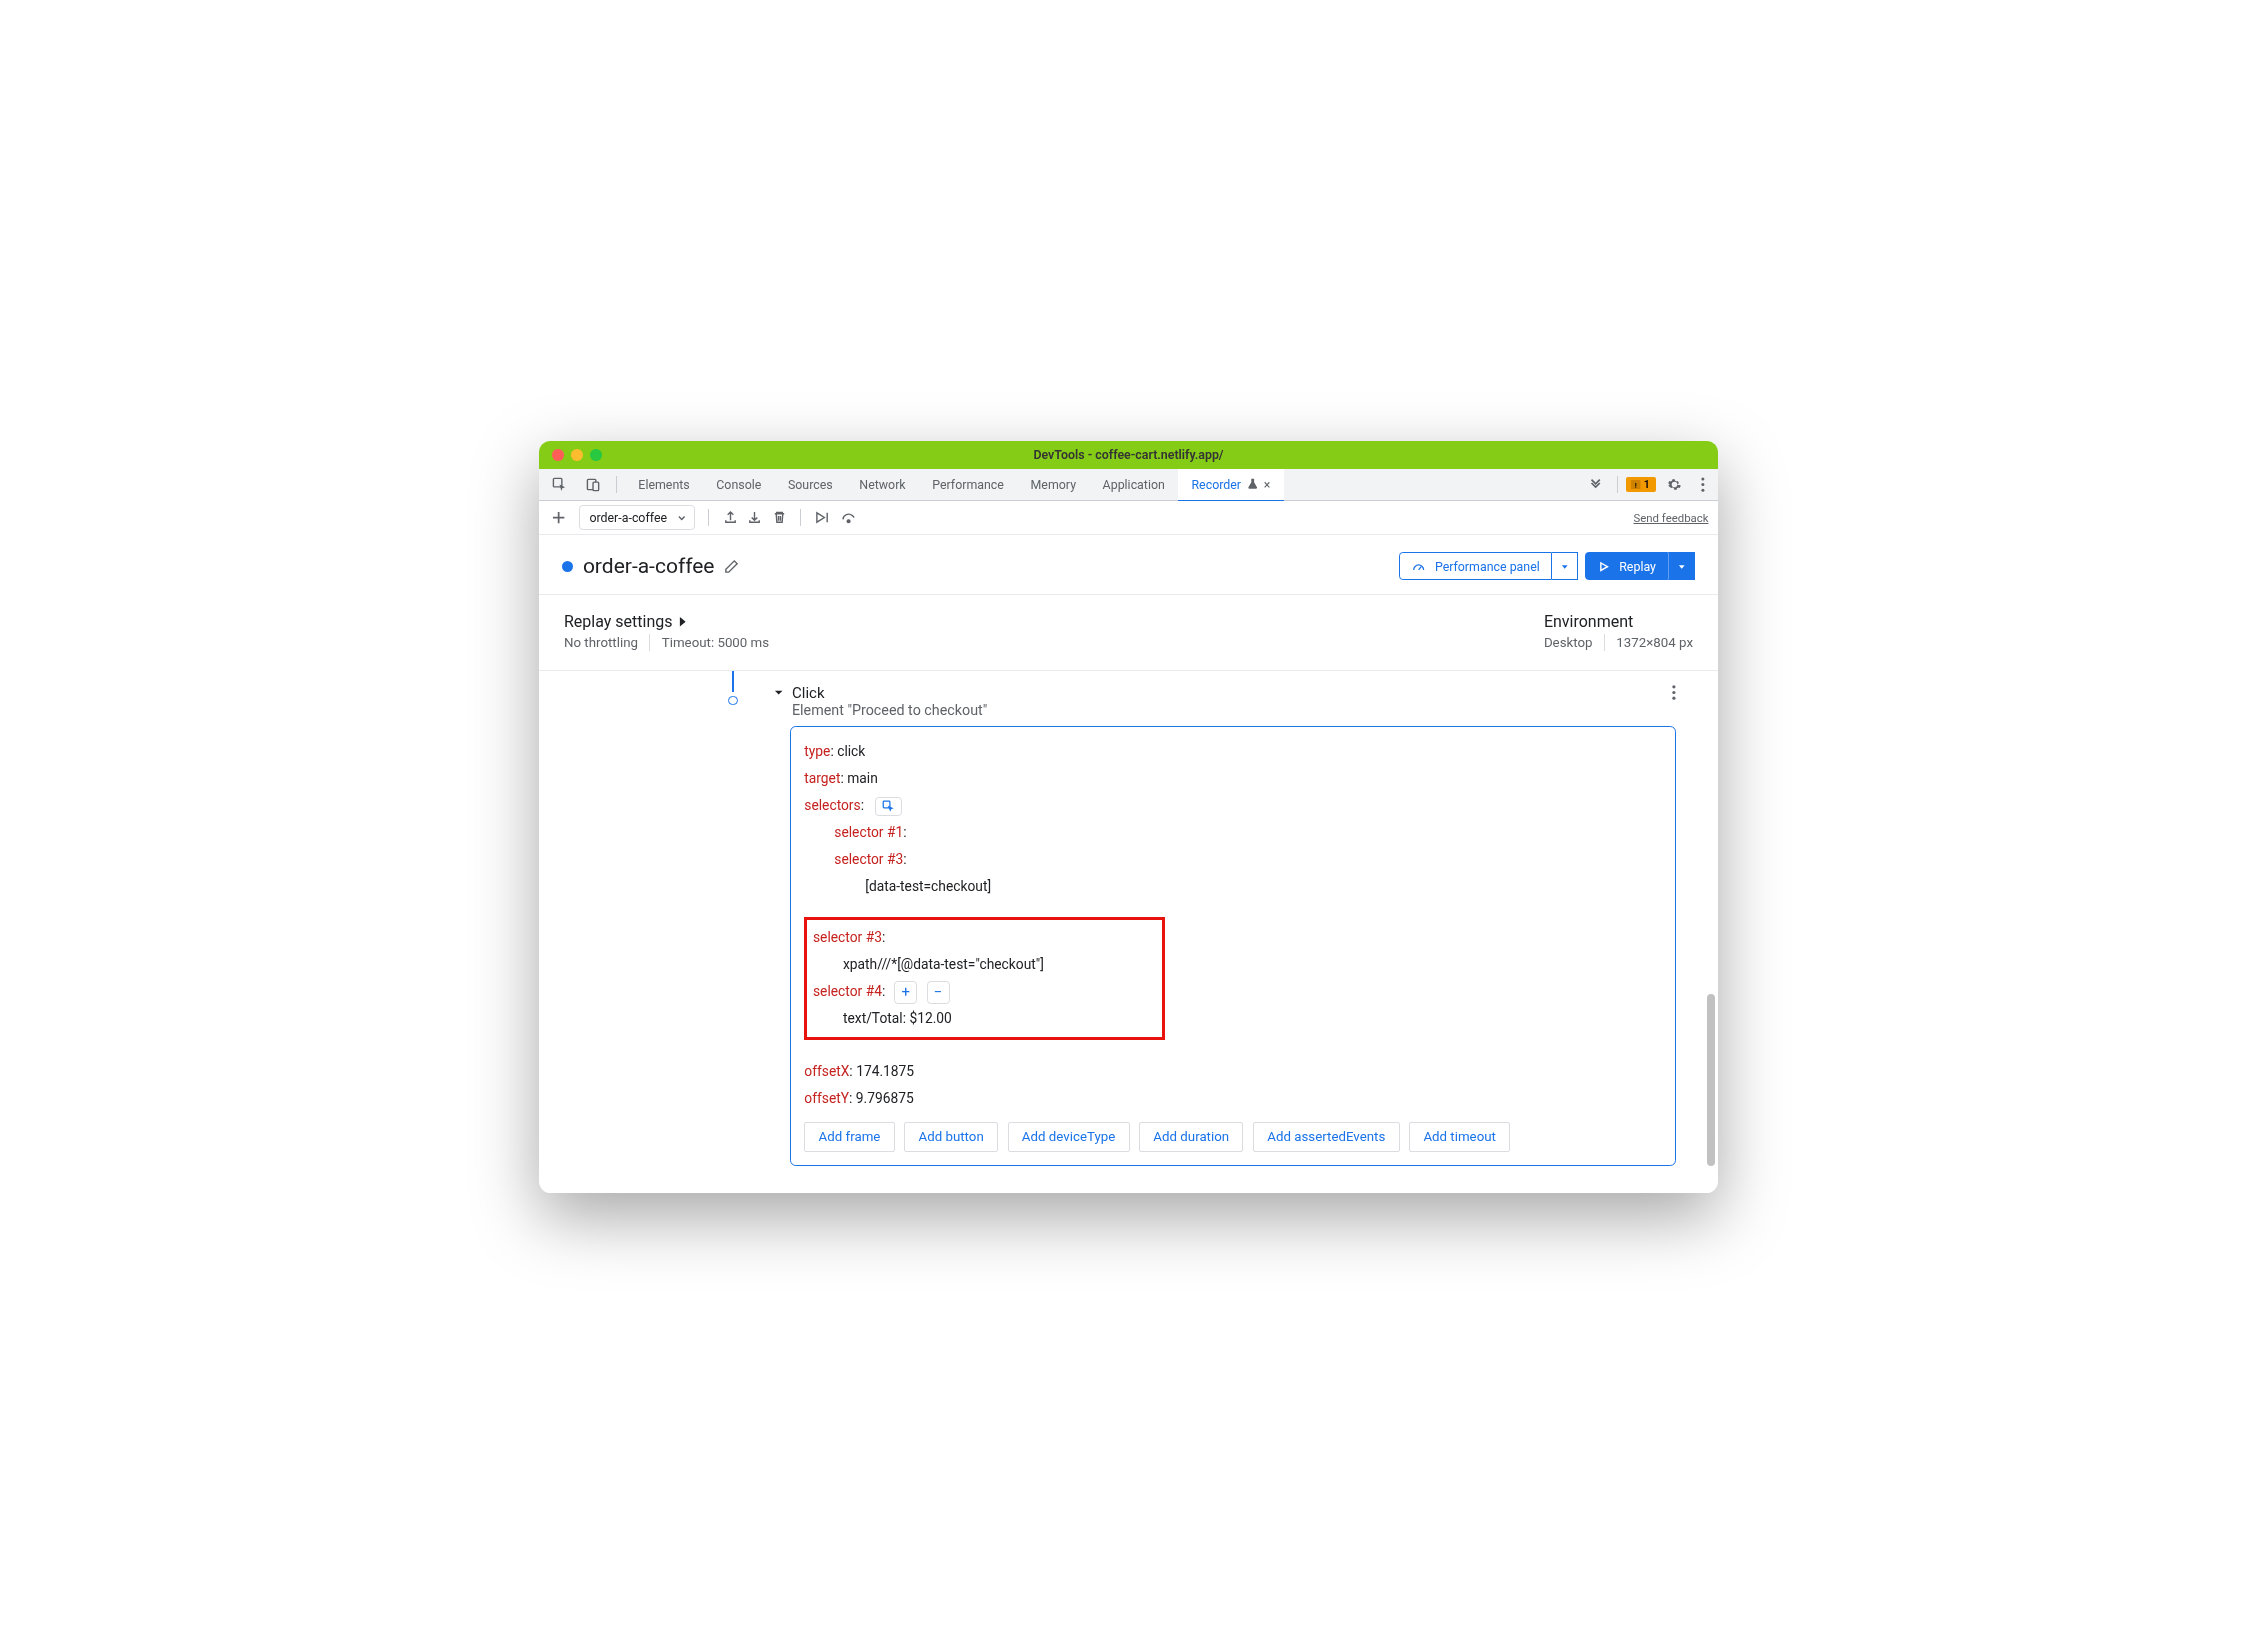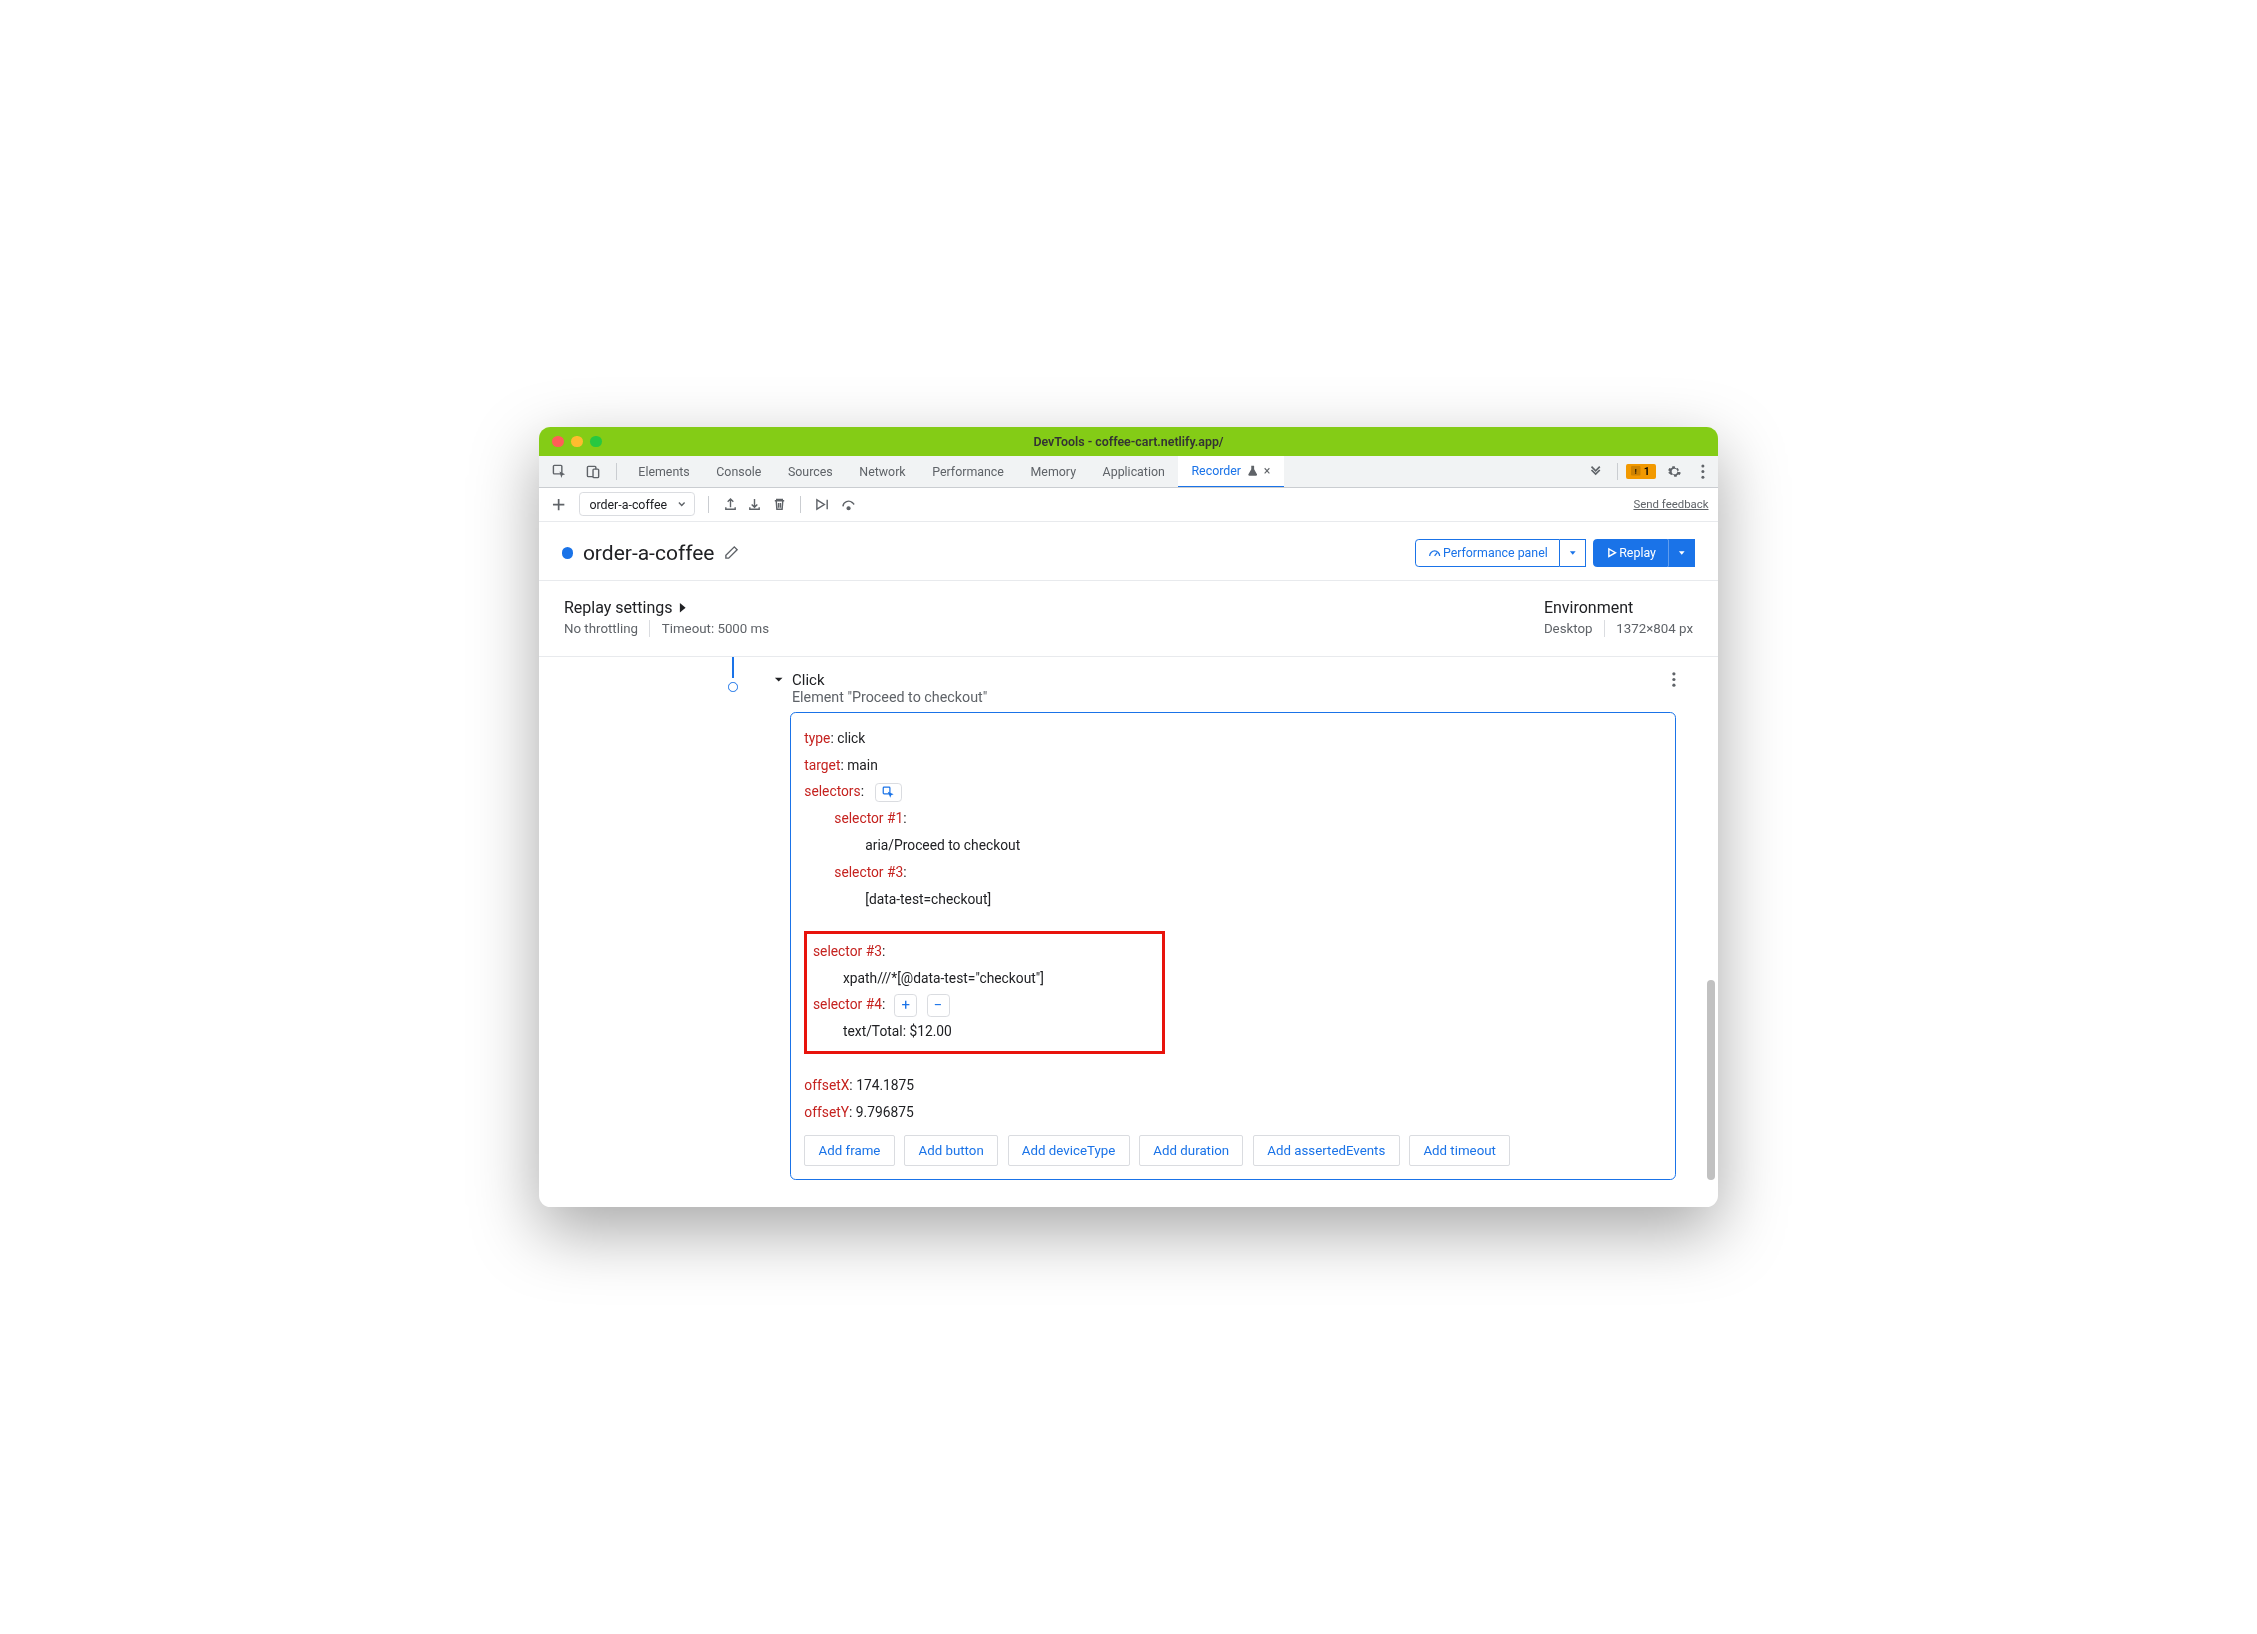--- a/index.html
+++ b/index.html
@@ -20,21 +20,21 @@
 .subtoolbar { height:34px; border-bottom:1px solid #e8eaed; display:flex; align-items:center; padding:0 9.5px; gap:9.5px; }
 .st-plus { color:#5f6368; padding:3.8px; }
 .st-select { border:1px solid #dadce0; border-radius:3.8px; padding:3.8px 27px 3.8px 9.5px; font-size:12.4px; background:#fff; position:relative; color:#202124; }
 .st-chev { position:absolute; right:7.6px; top:50%; transform:translateY(-50%); }
 .st-icons { display:flex; gap:9.5px; color:#5f6368; align-items:center; }
 .send-fb { margin-left:auto; font-size:11.4px; color:#5f6368; text-decoration:underline; }
 .header-row { display:flex; align-items:center; padding:17px 23px 13.3px 23px; border-bottom:1px solid #e8eaed; }
 .rec-dot { width:11.4px; height:11.4px; border-radius:50%; background:#1a73e8; margin-right:9.5px; }
 .rec-title { font-size:21px; font-weight:400; color:#202124; margin-right:9.5px; }
 .header-actions { margin-left:auto; display:flex; gap:7.6px; }
-.btn { border:1px solid #1a73e8; border-radius:3.8px; padding:5.7px 11.4px; font-size:12.4px; background:#fff; color:#1a73e8; display:inline-flex; align-items:center; gap:2px; cursor:pointer; }
+.btn { border:1px solid #1a73e8; border-radius:3.8px; padding:5.7px 11.4px; font-size:12.4px; background:#fff; color:#1a73e8; display:inline-flex; align-items:center; gap:10px; cursor:pointer; }
 .btn.primary { background:#1a73e8; color:#fff; }
 .btn-split { display:flex; }
 .btn-split .btn:first-child { border-top-right-radius:0; border-bottom-right-radius:0; }
 .btn-split .caret { border:1px solid #1a73e8; border-left:none; border-top-left-radius:0; border-bottom-left-radius:0; padding:5.7px 7.6px; background:#fff; color:#1a73e8; display:flex; align-items:center; }
 .btn-split .caret.primary { background:#1a73e8; color:#fff; border-color:#1a73e8; border-left:1px solid rgba(255,255,255,.3); }
 .settings-row { display:flex; padding:17px 25px 19px 25px; border-bottom:1px solid #e8eaed; }
 .settings-left { flex:1; }
 .settings-right { text-align:right; }
 .sec-head { font-size:16px; color:#202124; margin-bottom:3px; display:flex; align-items:center; gap:5.7px; }
 .sec-sub { font-size:13.3px; color:#5f6368; display:flex; align-items:center; gap:11.4px; }
@@ -268,21 +268,20 @@
       <div><span class="k">target</span>: <span>main</span></div>
       <div><span class="k">selectors</span>:
         <span class="pickbtn">
           <svg width="13.3" height="13.3" viewBox="0 0 16 16" fill="none" stroke="#1a73e8" stroke-width="1.5">
               <rect x="1.5" y="1.5" width="8" height="8" rx="1"></rect>
               <path d="M7 7L14 10 11 11 10 14Z" fill="#1a73e8" stroke="none"></path>
             </svg>
         </span>
       </div>
       <div class="ind1"><span class="k">selector #1</span>:</div>
-      <div class="ind2">aria/Proceed to checkout</div>
       <div class="ind1"><span class="k">selector #3</span>:</div>
       <div class="ind2">[data-test=checkout]</div>
 
       <div class="redbox">
         <div><span class="k">selector #3</span>:</div>
         <div class="ind1">xpath///*[@data-test="checkout"]</div>
         <div><span class="k">selector #4</span>:
           <span class="pm">+</span>
           <span class="pm">−</span>
         </div>

